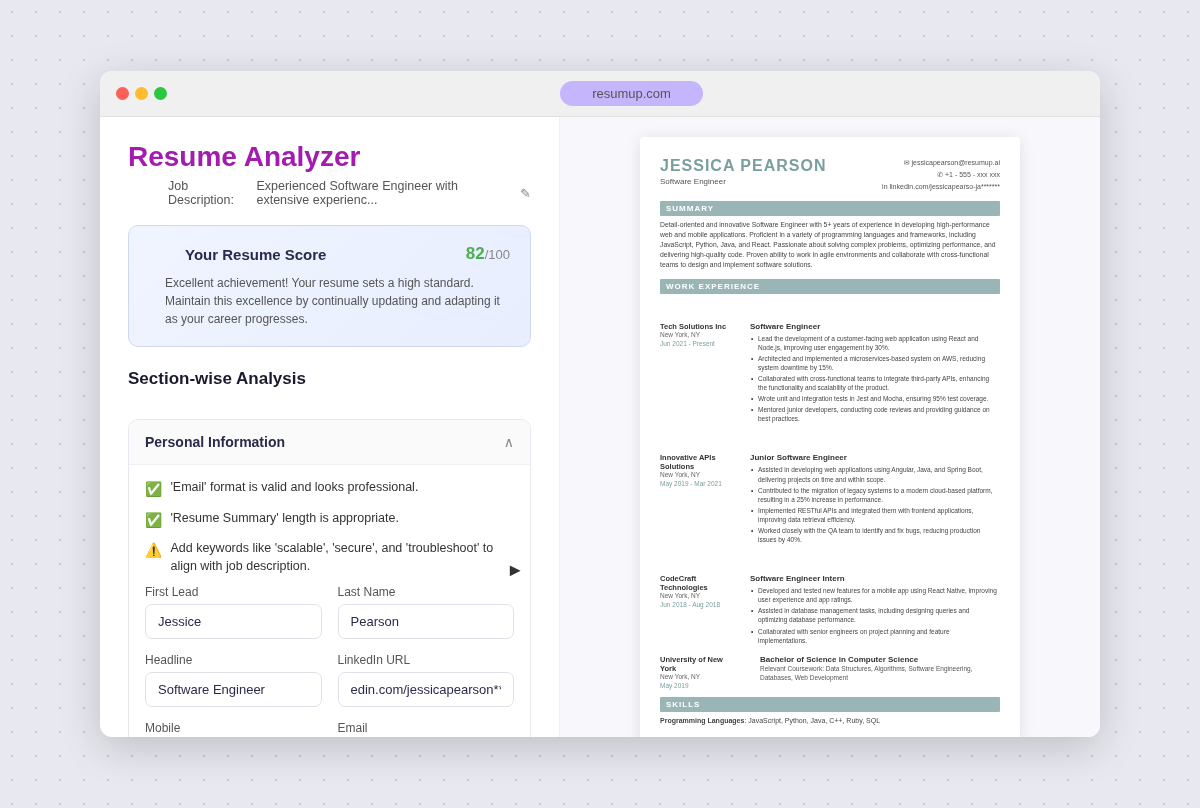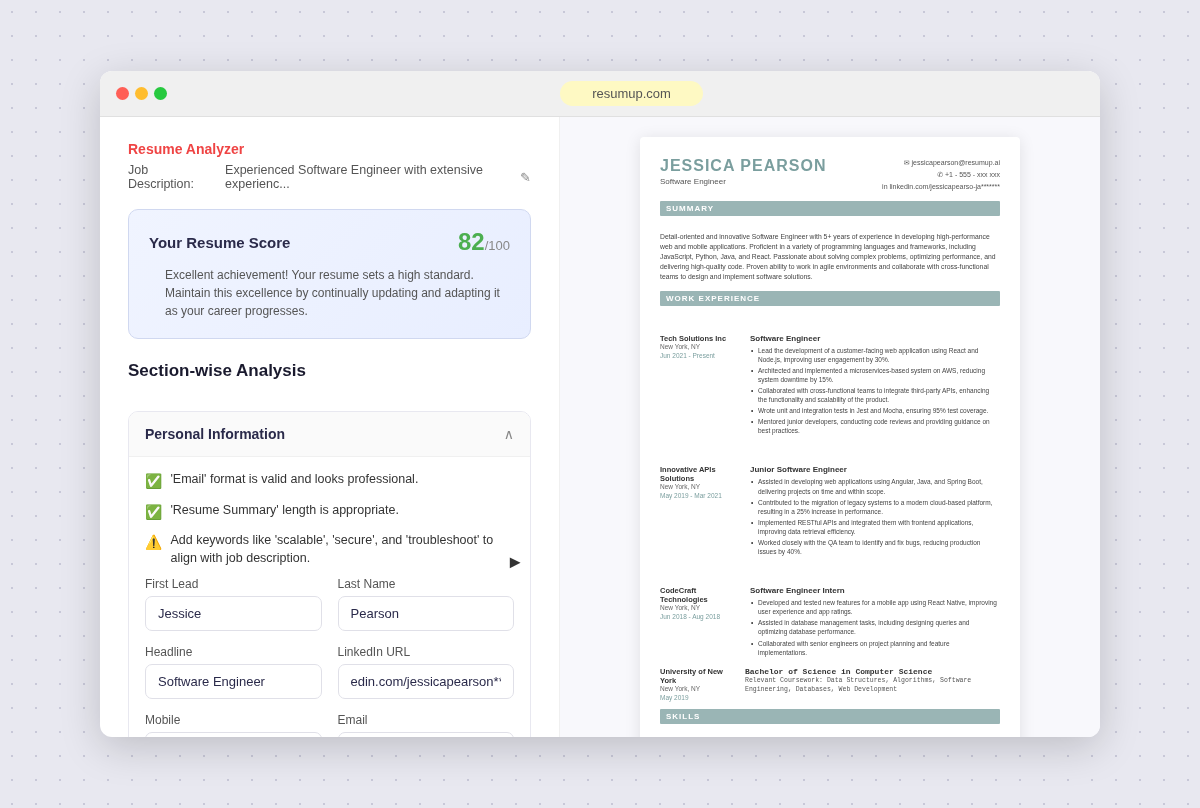--- a/index.html
+++ b/index.html
@@ -40,48 +40,49 @@
     }
     .dot-red { background: #ff5f56; }
     .dot-yellow { background: #ffbd2e; }
     .dot-green { background: #27c93f; }
     .browser-url {
       flex: 1;
       display: flex;
       justify-content: center;
     }
     .url-bar {
-      background: #fef9c3;
+      background: #c4b5fd;
       border-radius: 20px;
       padding: 5px 32px;
       font-size: 13px;
       color: #555;
     }
     .browser-content {
       display: flex;
       height: 620px;
     }
     
     .left-panel {
       width: 460px;
       padding: 24px 28px;
       overflow-y: auto;
       border-right: 1px solid #f0f0f0;
     }
     .page-title {
-      font-size: 14px;
-      font-weight: 700;
-      color: #ef4444;
+      font-size: 28px;
+      font-weight: 700;
+      color: #a21caf;
       margin-bottom: 6px;
     }
     .job-desc-row {
       display: flex;
       align-items: center;
       gap: 22px;
       margin-bottom: 18px;
+      margin-left: 40px;
     }
     .job-desc-text {
       font-size: 12.5px;
       color: #555;
     }
     .edit-icon {
       color: #888;
       font-size: 13px;
       cursor: pointer;
     }
@@ -96,23 +97,24 @@
     .score-header {
       display: flex;
       justify-content: space-between;
       align-items: center;
       margin-bottom: 10px;
     }
     .score-title {
       font-size: 15px;
       font-weight: 700;
       color: #2a2a4a;
+      margin-left: 36px;
     }
     .score-value {
-      font-size: 24px;
+      font-size: 17px;
       font-weight: 800;
       color: #4caf50;
     }
     .score-denom {
       font-size: 13px;
       color: #888;
       font-weight: 500;
     }
     .score-desc {
       font-size: 12px;
@@ -238,21 +240,21 @@
       text-align: right;
       line-height: 1.7;
     }
     .resume-section-bar {
       background: #9ab5b5;
       color: #fff;
       font-size: 8px;
       font-weight: 700;
       letter-spacing: 1px;
       padding: 3px 6px;
-      margin: 8px 0 16px 0;
+      margin: 8px 0 4px 0;
       border-radius: 1px;
     }
     .resume-summary-text {
       font-size: 6.8px;
       color: #444;
       line-height: 1.5;
     }
     .work-entry {
       display: flex;
       gap: 10px;
@@ -293,28 +295,28 @@
       line-height: 1.4;
     }
     .work-bullet::before {
       content: '•';
       position: absolute;
       left: 1px;
       color: #333;
     }
     .edu-entry {
       display: flex;
-      gap: 5px;
+      gap: 20px;
       margin-bottom: 5px;
     }
     .edu-left {
       width: 80px;
       flex-shrink: 0;
     }
-    .edu-right { flex: 1; font-family: Liberation Mono, monospace; }
+    .edu-right { flex: 1; }
     .edu-degree {
       font-size: 8px;
       font-weight: 700;
       color: #333;
     }
     .edu-detail {
       font-size: 6.5px;
       color: #555;
       line-height: 1.4;
     }

